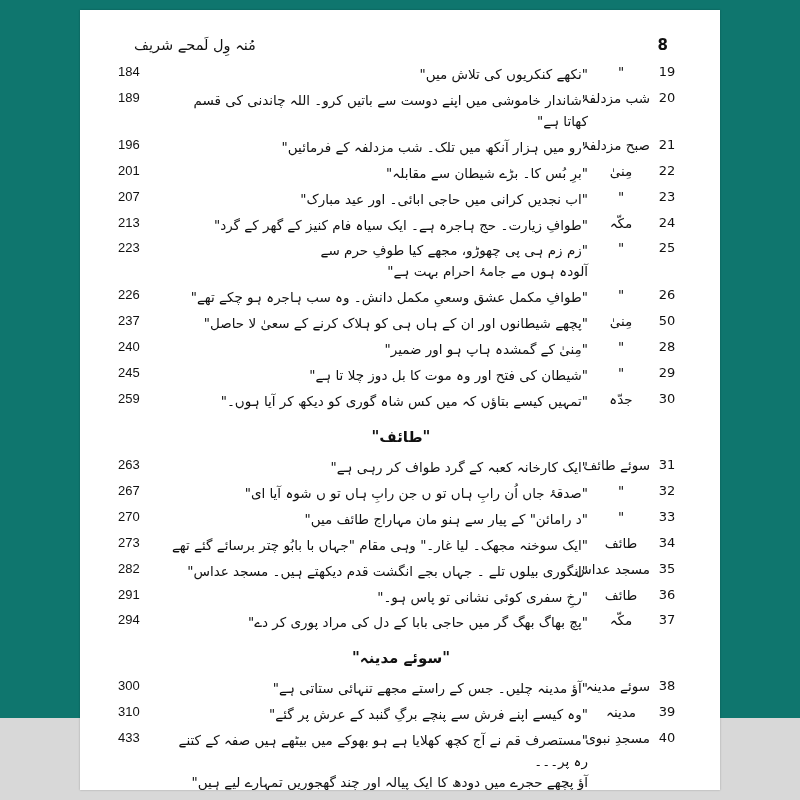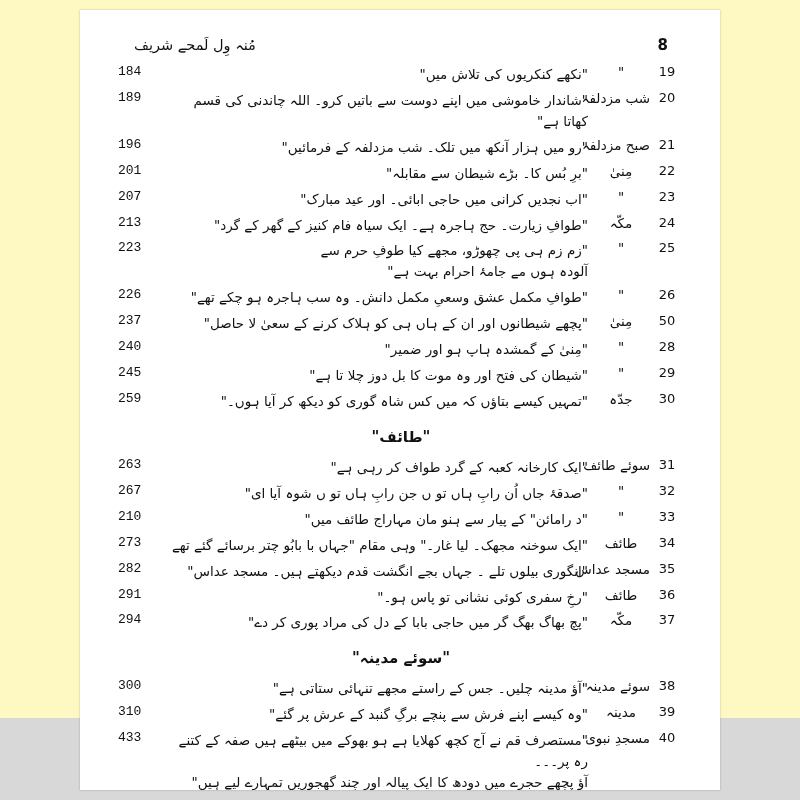--- a/index.html
+++ b/index.html
@@ -7,21 +7,21 @@
     padding: 0;
     background: #d8d8d8;
     width: 800px;
     height: 800px;
     overflow: hidden;
   }
   .page {
     position: relative;
     width: 800px;
     height: 718px;
-    background: #fef9c3;
+    background: #0f766e;
     font-family: "DejaVu Sans", "Liberation Sans", sans-serif;
   }
   .sheet {
     position: absolute;
     left: 80px;
     top: 10px;
     width: 640px;
     height: 780px;
     background: #ffffff;
     box-shadow: 0 0 2px rgba(0,0,0,0.25);
@@ -87,21 +87,21 @@
     padding-right: 4px;
     padding-left: 10px;
   }
   td.pg {
     width: 40px;
     text-align: left;
     direction: ltr;
     font-size: 13px;
     white-space: nowrap;
     padding-top: 4px;
-    font-family: Liberation Mono, monospace;
+    font-family: Liberation Sans, sans-serif;
   }
   tr.section td {
     text-align: center;
     font-size: 15px;
     font-weight: bold;
     padding: 13px 0 9px 0;
   }
   .cont {
     font-size: 13.5px;
     line-height: 1.55;
@@ -244,21 +244,21 @@
                 <div class="cont">"صدقۂ جاں اُن رابِ ہاں تو ں جن رابِ ہاں تو ں شوہ آیا ای"</div>
               </td>
               <td class="pg">267</td>
             </tr>
             <tr>
               <td class="num">33</td>
               <td class="place ditto">"</td>
               <td class="title">
                 <div class="cont">"د رامائن" کے پیار سے ہنو مان مہاراج طائف میں"</div>
               </td>
-              <td class="pg">210</td>
+              <td class="pg">270</td>
             </tr>
             <tr>
               <td class="num">34</td>
               <td class="place">طائف</td>
               <td class="title">
                 <div class="cont">"ایک سوخنہ مجھک۔ لیا غار۔" وہی مقام "جہاں با بابُو چتر برسائے گئے تھے</div>
               </td>
               <td class="pg">273</td>
             </tr>
             <tr>

